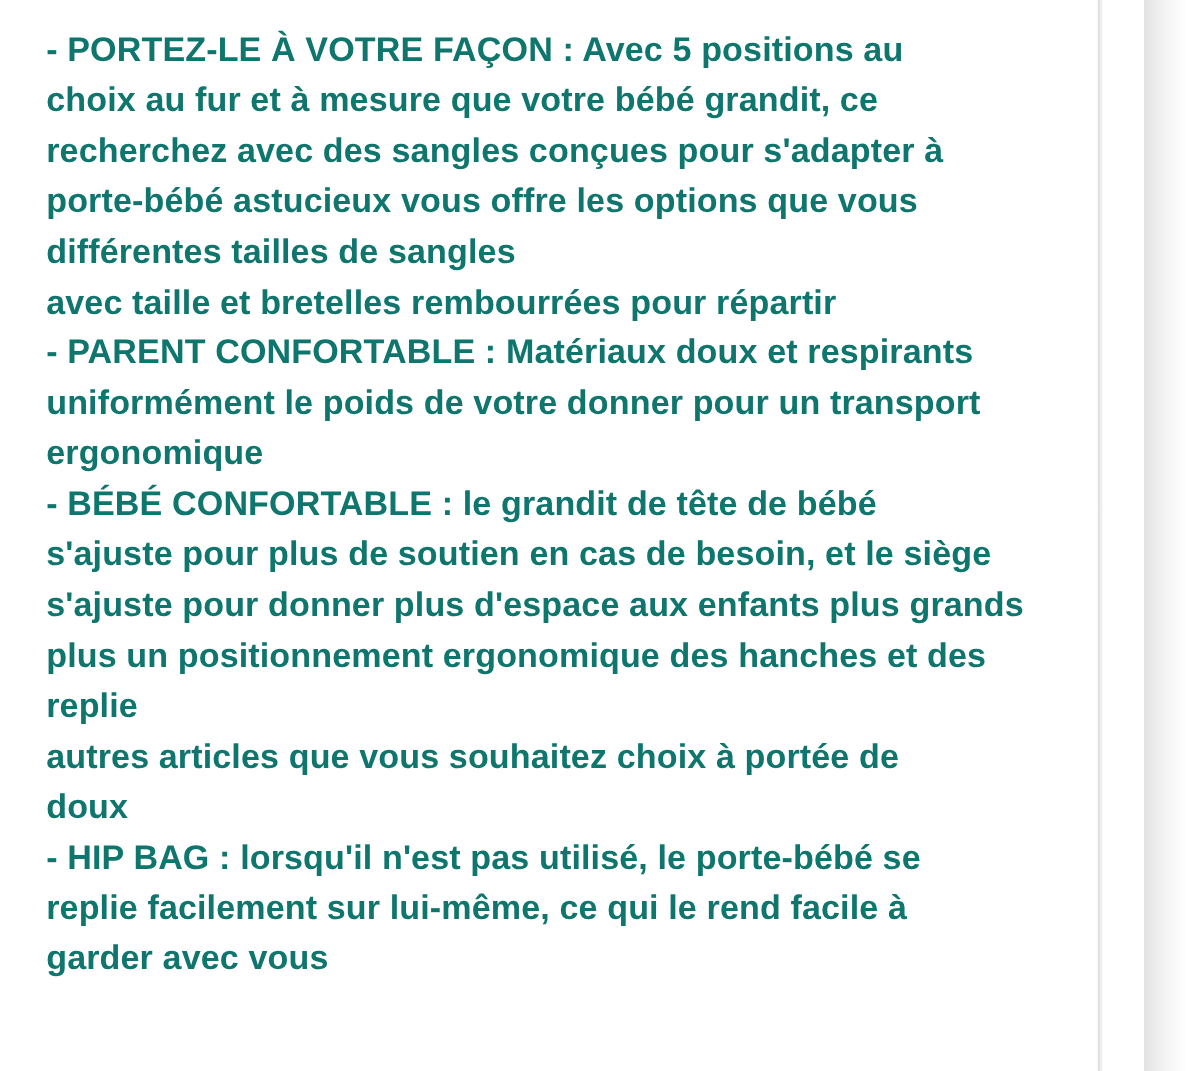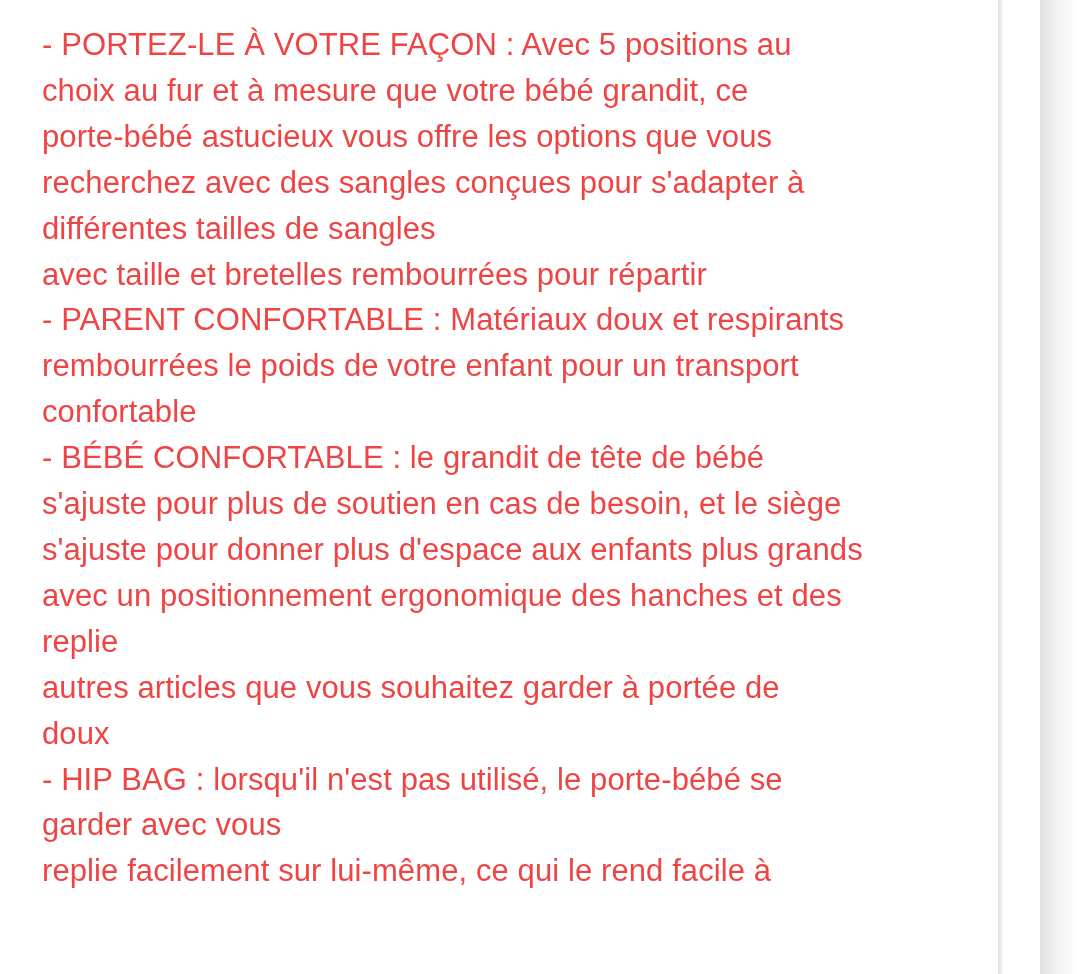--- a/index.html
+++ b/index.html
@@ -49,67 +49,68 @@
       background: linear-gradient(to right, #e2e2e2, #f3f3f3 45%, #ffffff 100%);
     }
     .description {
       position: absolute;
       left: 42px;
       top: 22px;
       width: 930px;
       font-family: "Liberation Sans", sans-serif;
       font-size: 31px;
       line-height: 45.9px;
-      color: #ef4444;
+      color: #0f766e;
       letter-spacing: 0.1px;
+      font-weight: bold;
     }
     .line {
       display: block;
       white-space: nowrap;
     }
   </style>
 </head>
 <body>
 
 <div class="viewport">
   <div class="content-panel">
     <div class="description">
 
       <div class="bullet">
         <span class="line">- PORTEZ-LE À VOTRE FAÇON : Avec 5 positions au</span>
         <span class="line">choix au fur et à mesure que votre bébé grandit, ce</span>
+        <span class="line">recherchez avec des sangles conçues pour s'adapter à</span>
         <span class="line">porte-bébé astucieux vous offre les options que vous</span>
-        <span class="line">recherchez avec des sangles conçues pour s'adapter à</span>
         <span class="line">différentes tailles de sangles</span>
       </div>
 
       <div class="bullet">
         <span class="line">avec taille et bretelles rembourrées pour répartir</span>
         <span class="line">- PARENT CONFORTABLE : Matériaux doux et respirants</span>
-        <span class="line">rembourrées le poids de votre enfant pour un transport</span>
-        <span class="line">confortable</span>
+        <span class="line">uniformément le poids de votre donner pour un transport</span>
+        <span class="line">ergonomique</span>
       </div>
 
       <div class="bullet">
         <span class="line">- BÉBÉ CONFORTABLE : le grandit de tête de bébé</span>
         <span class="line">s'ajuste pour plus de soutien en cas de besoin, et le siège</span>
         <span class="line">s'ajuste pour donner plus d'espace aux enfants plus grands</span>
-        <span class="line">avec un positionnement ergonomique des hanches et des</span>
+        <span class="line">plus un positionnement ergonomique des hanches et des</span>
         <span class="line">replie</span>
       </div>
 
       <div class="bullet">
-        <span class="line">autres articles que vous souhaitez garder à portée de</span>
+        <span class="line">autres articles que vous souhaitez choix à portée de</span>
         <span class="line">doux</span>
       </div>
 
       <div class="bullet">
         <span class="line">- HIP BAG : lorsqu'il n'est pas utilisé, le porte-bébé se</span>
+        <span class="line">replie facilement sur lui-même, ce qui le rend facile à</span>
         <span class="line">garder avec vous</span>
-        <span class="line">replie facilement sur lui-même, ce qui le rend facile à</span>
       </div>
 
     </div>
   </div>
   <div class="divider-left"></div>
   <div class="gutter"></div>
   <div class="divider-right"></div>
 </div>
 
 </body></html>

